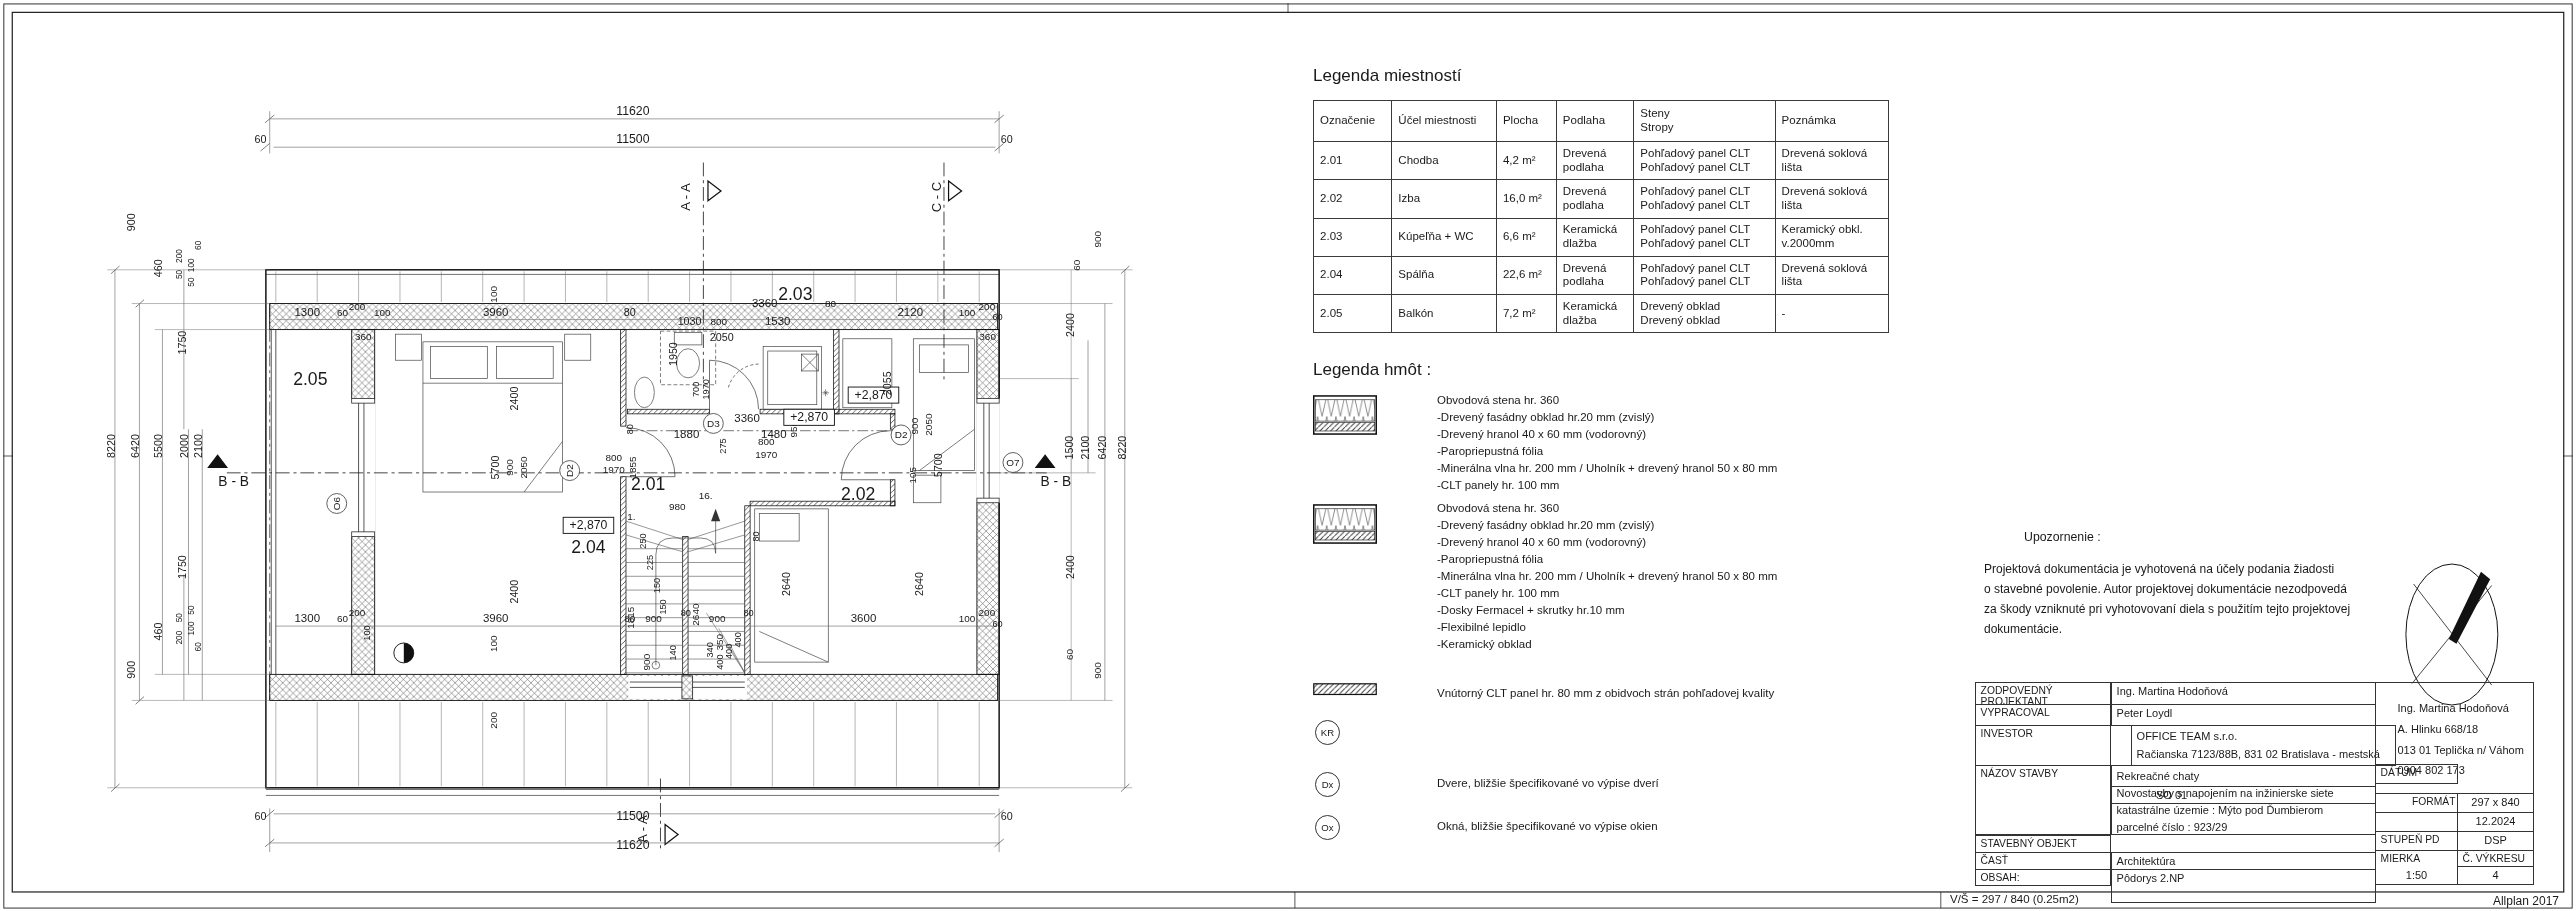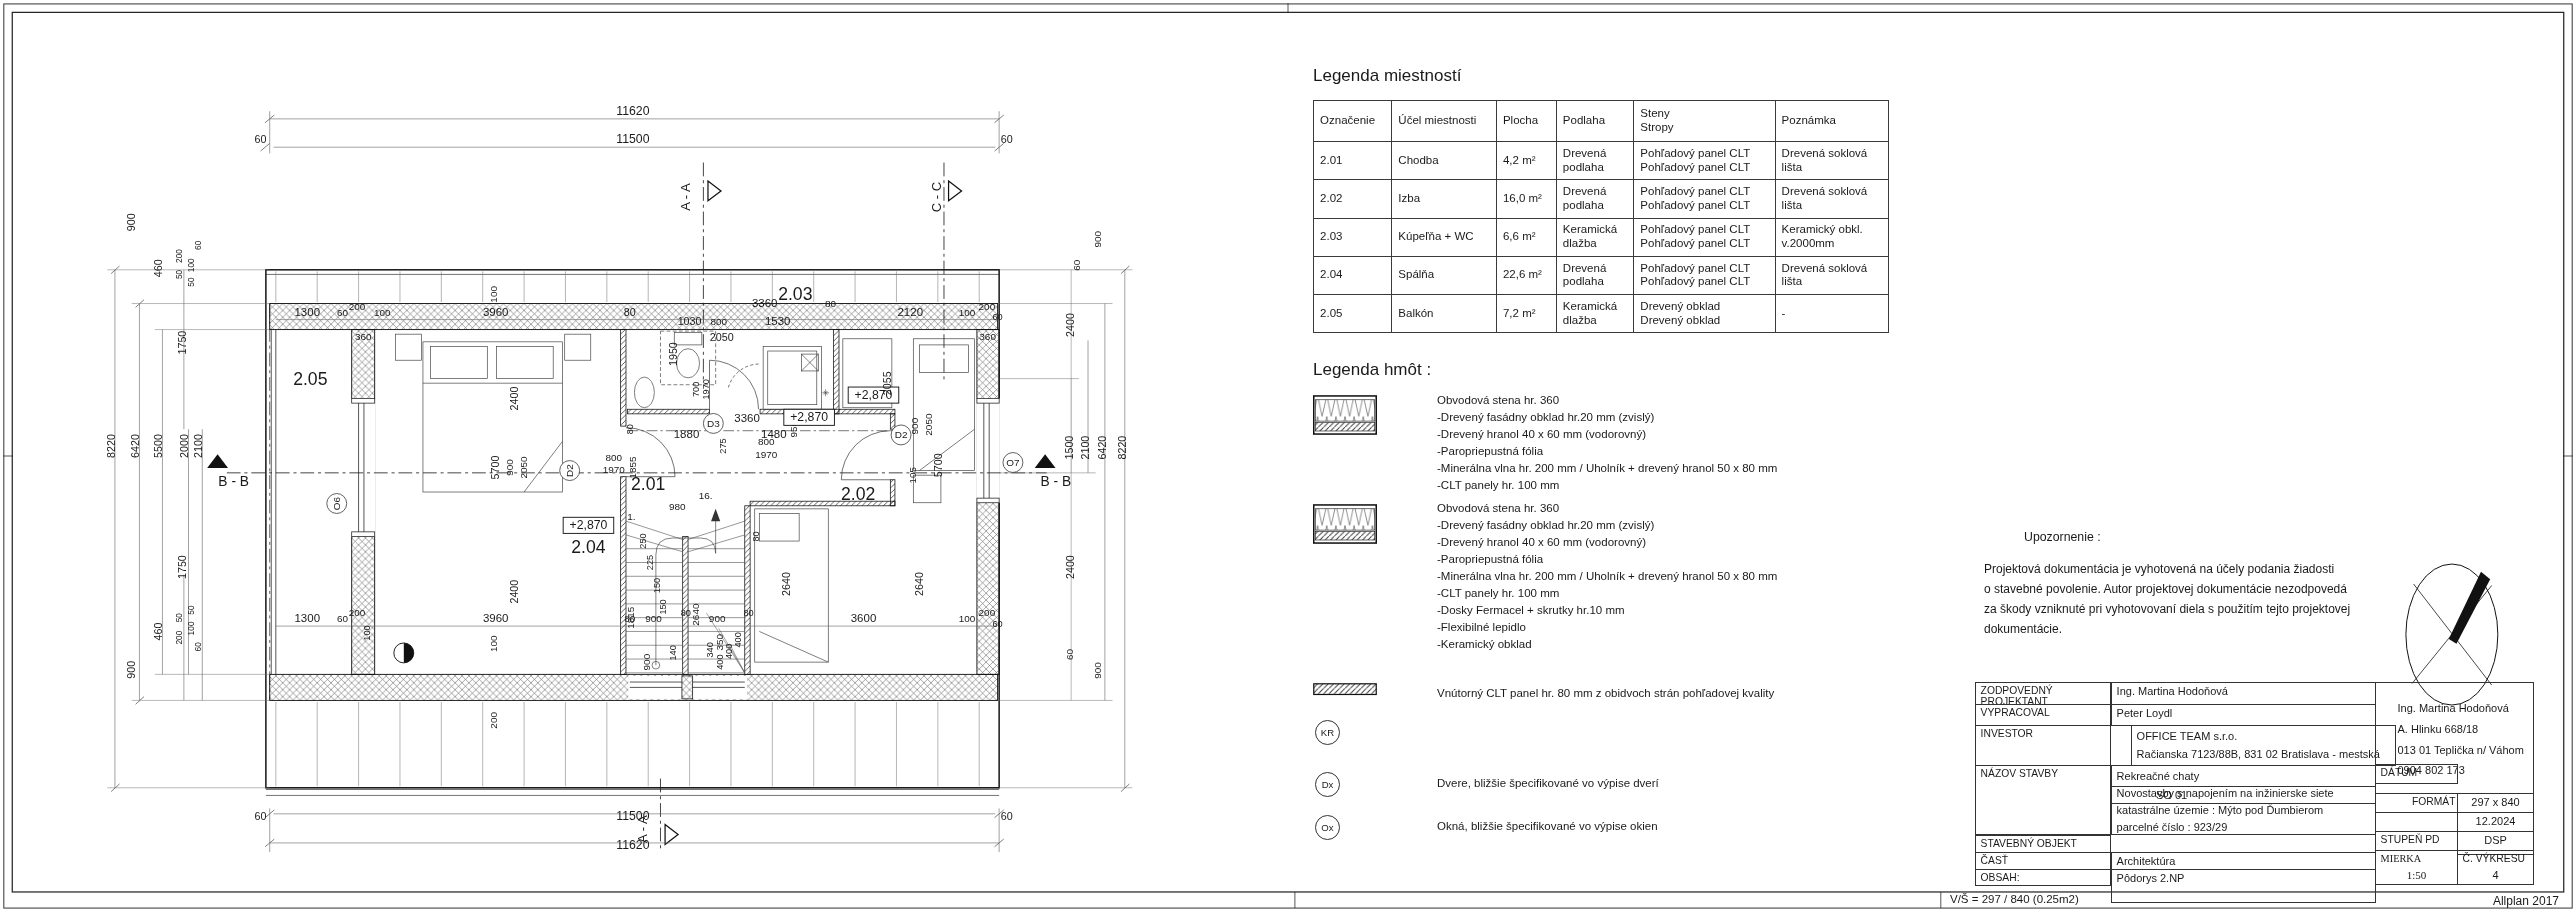--- a/index.html
+++ b/index.html
@@ -607,22 +607,22 @@
 
     <div class="tb tbv" style="left:2375px;top:682px;width:159px;height:112px;white-space:pre-line;line-height:20.7px;padding-top:15.3px;padding-left:21.5px;">Ing. Martina Hodoňová
 A. Hlinku 668/18
 013 01 Teplička n/ Váhom
 0904 802 173</div>
     <div class="tb" style="left:2375px;top:793px;width:83px;height:20px;padding-left:36px;">FORMÁT</div>
     <div class="tb tbv center" style="left:2457px;top:793px;width:77px;height:20px;">297 x 840</div>
     <div class="tb" style="left:2375px;top:764px;width:83px;height:20px;">DÁTUM</div>
     <div class="tb tbv center" style="left:2457px;top:812px;width:77px;height:20px;">12.2024</div>
     <div class="tb" style="left:2375px;top:831px;width:83px;height:20px;">STUPEŇ PD</div>
-    <div class="tb tbv center" style="left:2457px;top:831px;width:77px;height:24px;">DSP</div>
-    <div class="tb" style="left:2375px;top:850px;width:83px;height:35px;font-family:Liberation Serif, serif;">
+    <div class="tb tbv center" style="left:2457px;top:831px;width:77px;height:36px;">DSP</div>
+    <div class="tb" style="left:2375px;top:850px;width:83px;height:35px;">
       <span>MIERKA</span>
       <div class="tbv center" style="margin-top:4.6px;">1:50</div>
     </div>
     <div class="tb" style="left:2457px;top:850px;width:77px;height:35px;">
       <span>Č. VÝKRESU</span>
       <div class="tbv center" style="margin-top:4.6px;">4</div>
     </div>
   </div>
 
   <div id="vs-label">V/Š = 297 / 840 (0.25m2)</div>

